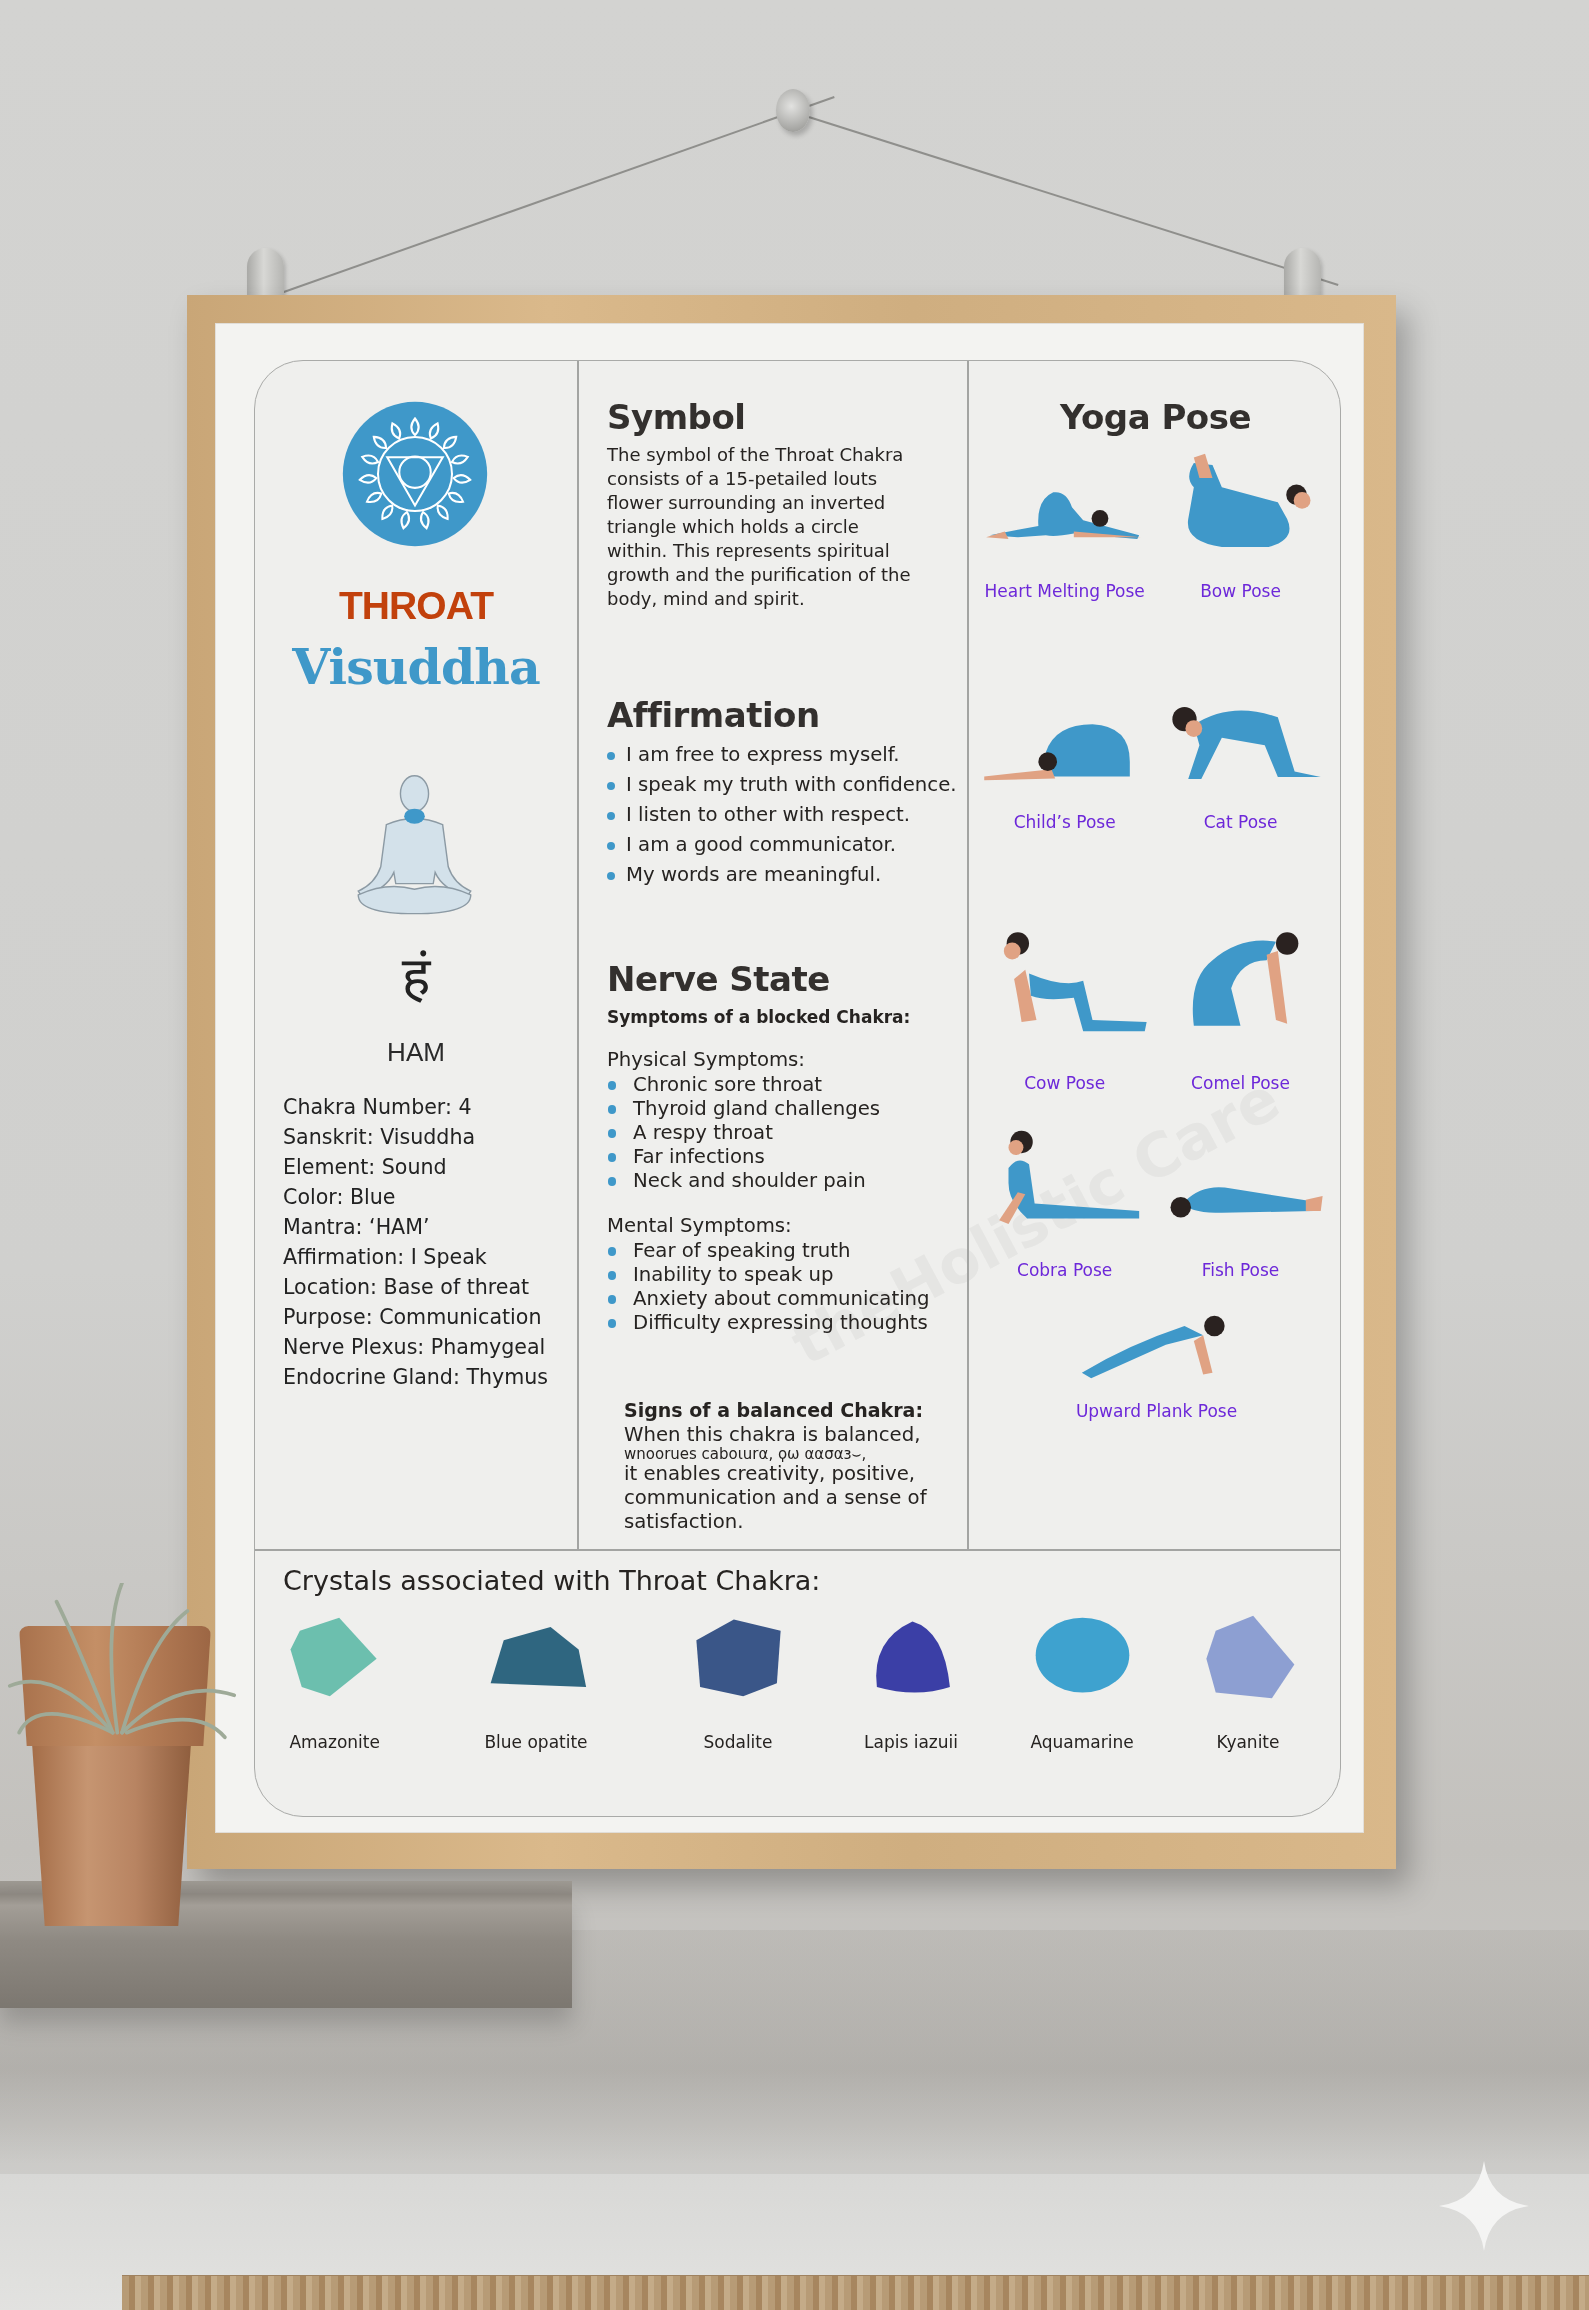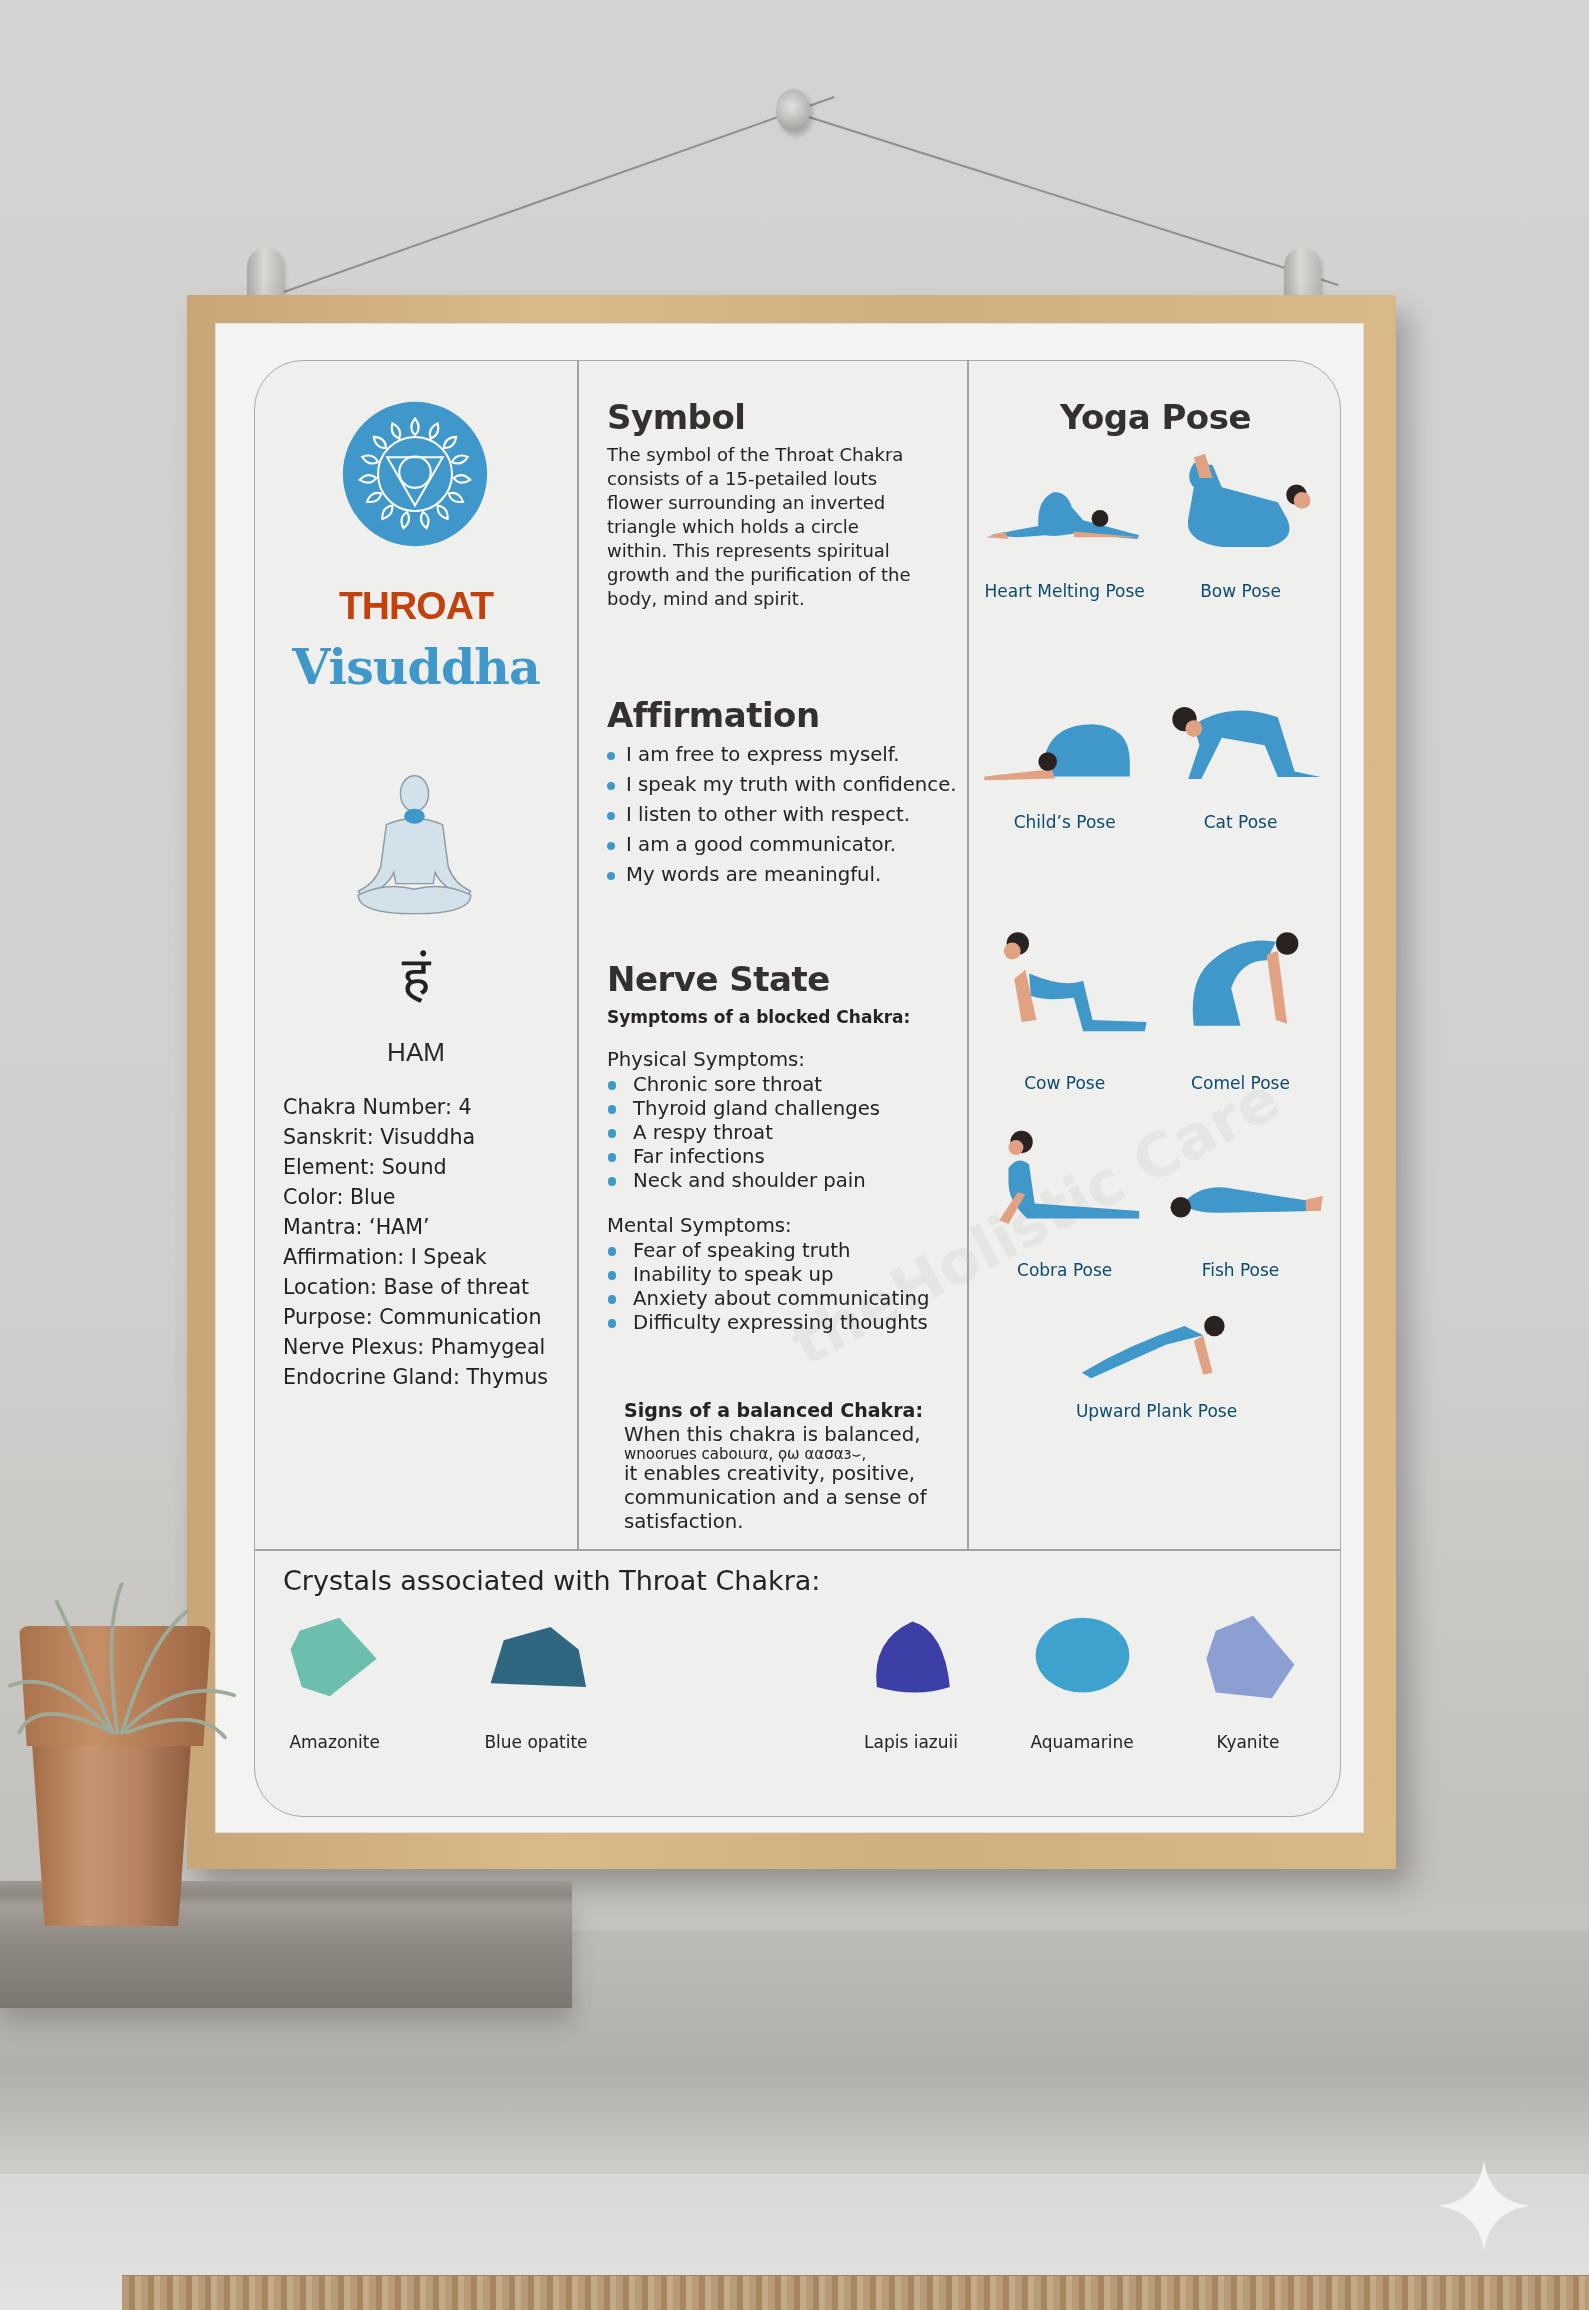--- a/index.html
+++ b/index.html
@@ -87,21 +87,21 @@
   .sym-list { position: absolute; list-style: none; font-size: 19.7px; line-height: 24px; color: #262321; }
   .sym-list li { position: relative; padding-left: 26px; white-space: nowrap; }
   .sym-list li::before { content: ""; position: absolute; left: 0.9px; top: 8.4px; width: 8.4px; height: 8.4px; border-radius: 50%; background: #3f98c9; }
   .sub-bold { position: absolute; font-weight: bold; font-size: 17px; color: #262321; }
   .sub-label { position: absolute; font-size: 19.7px; color: #262321; }
 
   
   .col-right { position: absolute; left: 714px; top: 0; width: 373px; height: 1188px; }
   .pose { position: absolute; width: 169px; }
   .pose svg { display: block; width: 169px; height: 112px; }
-  .pose-label { position: absolute; left: 0; width: 100%; text-align: center; font-size: 17px; color: #0c4a6e; white-space: nowrap; }
+  .pose-label { position: absolute; left: 0; width: 100%; text-align: center; font-size: 17px; color: #6d28d9; white-space: nowrap; }
 
   
   .crystals-title { position: absolute; left: 28px; top: 1204px; font-size: 27px; color: #262321; }
   .crystal { position: absolute; top: 1251px; width: 150px; text-align: center; }
   .crystal .stone { width: 103px; height: 90px; margin: 0 auto; }
   .crystal-label { display: block; margin-top: 26px; font-size: 17px; color: #262321; }
   .url-box { position: absolute; left: 347px; top: 1396px; width: 427px; height: 43px;
     border: 1.9px solid #a9aaa8; border-bottom: none; text-align: center; font-size: 26px; line-height: 41px; color: #222; }
 
   .watermark { position: absolute; left: 525px; top: 956px; font-size: 60px; color: rgba(120,120,120,0.08);
@@ -331,20 +331,26 @@
             <path d="M18 20 L60 6 L100 50 L50 90 L20 80 L8 40 Z" fill="#6cbfae"></path>
           </svg>
         <span class="crystal-label">Amazonite</span>
       </div>
       <div class="crystal" style="left:206px">
         <svg class="stone" viewBox="0 0 110 96">
             <path d="M6 76 L20 30 L70 16 L100 40 L108 80 Z" fill="#2f6680"></path>
           </svg>
         <span class="crystal-label">Blue opatite</span>
       </div>
+      <div class="crystal" style="left:408px">
+        <svg class="stone" viewBox="0 0 110 96">
+            <path d="M10 30 L50 8 L100 20 L96 76 L60 90 L14 80 Z" fill="#3a5688"></path>
+          </svg>
+        <span class="crystal-label">Sodalite</span>
+      </div>
       <div class="crystal" style="left:581px">
         <svg class="stone" viewBox="0 0 110 96">
             <path d="M18 80 Q12 30 56 10 Q90 20 96 80 Q60 92 18 80 Z" fill="#3b3fa6"></path>
           </svg>
         <span class="crystal-label">Lapis iazuii</span>
       </div>
       <div class="crystal" style="left:752px">
         <svg class="stone" viewBox="0 0 110 96">
             <ellipse cx="55" cy="46" rx="50" ry="40" fill="#3ea2cf"></ellipse>
           </svg>

